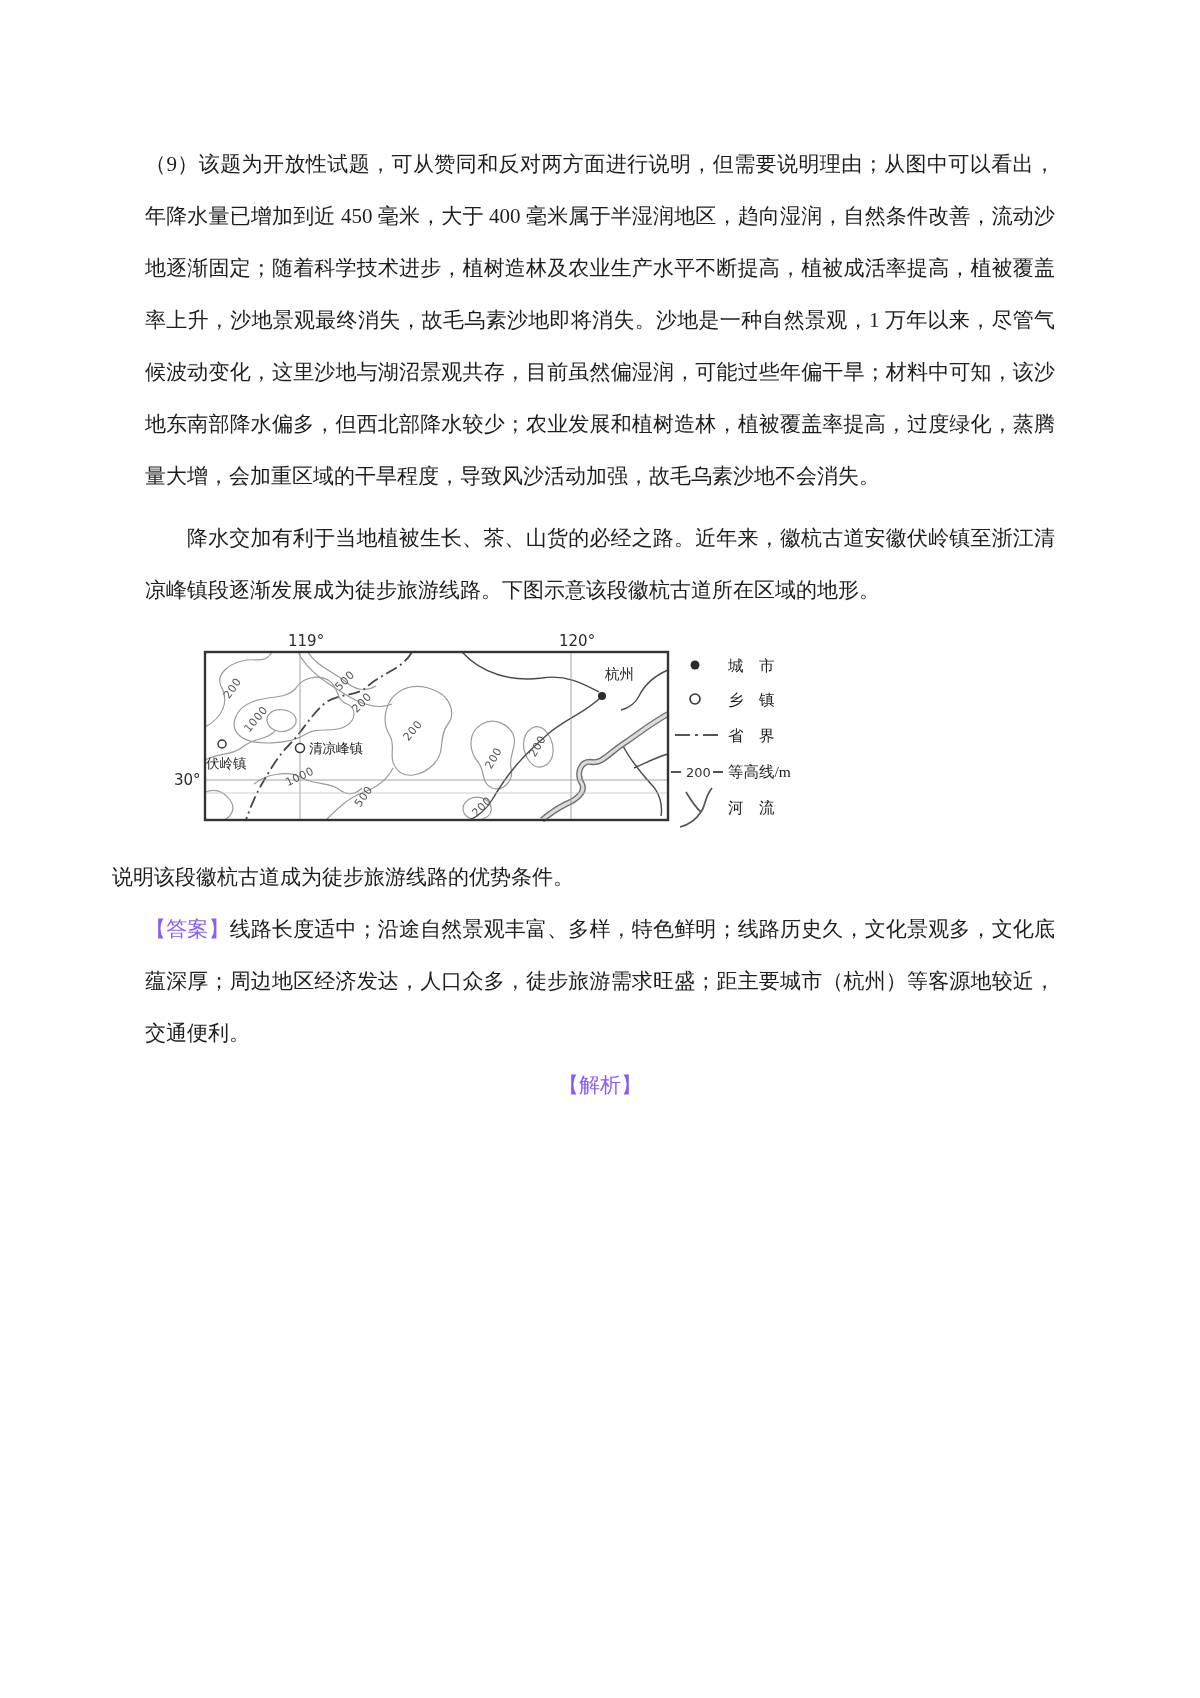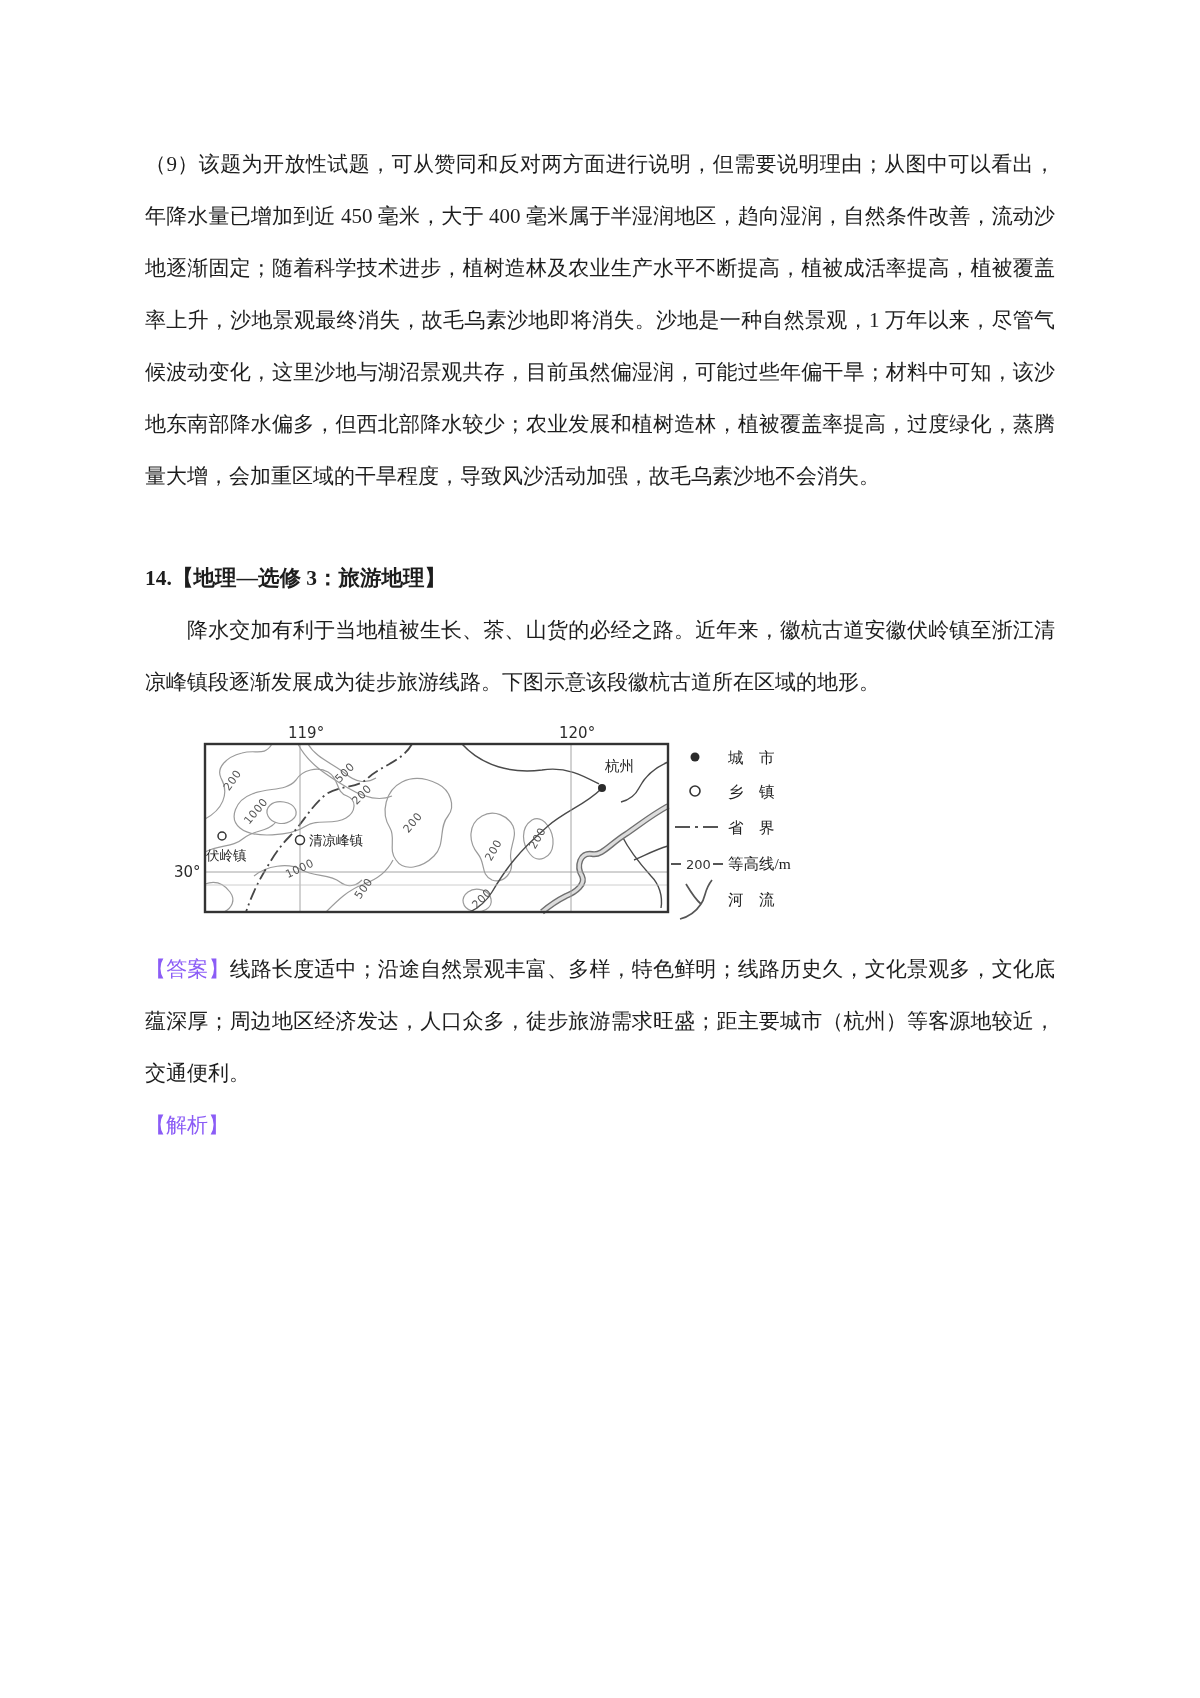--- a/index.html
+++ b/index.html
@@ -17,21 +17,21 @@
   .body-para { margin-bottom:10px; }
   .section-heading {
     margin-top:50px;
     font-size:21.5px; line-height:52px;
     text-align:left;
   }
   .intro-para { text-indent:2em; }
   .map-figure { margin:16px 0 14px 5px; line-height:0; }
   .question-line { margin-left:-33px; text-align:left; }
   .answer-para { text-align:justify; }
-  .analysis-para { text-align:left; }
+  .analysis-para { text-align:center; }
   .blue { color:#8b5cf6; }
 
   
   svg text { font-family:"Liberation Serif","DejaVu Serif",serif; }
   .map-border { fill:none; stroke:#333; stroke-width:2.4; }
   .graticule { stroke:#9a9a9a; stroke-width:0.9; fill:none; }
   .graticule-light { stroke:#c2c2c2; stroke-width:0.8; fill:none; }
   .contour { stroke:#9b9b9b; stroke-width:1.2; fill:none; }
   .boundary { stroke:#474747; stroke-width:1.8; fill:none; stroke-dasharray:12 4 2 4; }
   .darkline { stroke:#4a4a4a; stroke-width:1.4; fill:none; }
@@ -46,21 +46,20 @@
   .legend-line { stroke:#555; stroke-width:2; fill:none; }
   .legend-river { stroke:#555; stroke-width:1.7; fill:none; }
 </style>
 </head>
 <body>
 
 <div class="content">
 
   <p class="body-para">（9）该题为开放性试题，可从赞同和反对两方面进行说明，但需要说明理由；从图中可以看出，年降水量已增加到近 450 毫米，大于 400 毫米属于半湿润地区，趋向湿润，自然条件改善，流动沙地逐渐固定；随着科学技术进步，植树造林及农业生产水平不断提高，植被成活率提高，植被覆盖率上升，沙地景观最终消失，故毛乌素沙地即将消失。沙地是一种自然景观，1 万年以来，尽管气候波动变化，这里沙地与湖沼景观共存，目前虽然偏湿润，可能过些年偏干旱；材料中可知，该沙地东南部降水偏多，但西北部降水较少；农业发展和植树造林，植被覆盖率提高，过度绿化，蒸腾量大增，会加重区域的干旱程度，导致风沙活动加强，故毛乌素沙地不会消失。</p>
 
-  <h3 class="section-heading">14.【地理—选修 3：旅游地理】</h3>
 
   <p class="intro-para">降水交加有利于当地植被生长、茶、山货的必经之路。近年来，徽杭古道安徽伏岭镇至浙江清凉峰镇段逐渐发展成为徒步旅游线路。下图示意该段徽杭古道所在区域的地形。</p>
 
   <figure class="map-figure">
     <svg width="660" height="205" viewBox="0 0 660 205">
 
       <path class="contour" d="M55,95 C72,86 80,70 71,54 C66,44 76,33 92,29 C106,25 114,33 122,20"></path>
       <path class="contour" d="M55,128 C72,120 82,124 94,114 C104,106 118,108 126,98"></path>
       <path class="contour" d="M90,104 C78,94 86,76 102,70 C118,63 136,68 146,56 C152,46 168,42 178,48 C190,55 185,68 197,72 C207,76 206,88 196,94 C183,102 168,94 156,102 C141,112 103,115 90,104 Z"></path>
       <path class="contour" d="M118,92 C114,84 122,76 134,78 C146,80 150,90 142,96 C134,102 122,100 118,92 Z"></path>
@@ -128,20 +127,21 @@
         <text class="legend-value" x="536" y="145">200</text>
         <path class="legend-line" d="M563,140 h10"></path>
         <text class="legend-label" x="578" y="145">等高线/m</text>
 
         <path class="legend-river" d="M536,160 C542,170 546,176 551,180 M562,156 C554,166 556,173 551,180 M551,180 C545,189 538,193 530,195"></path>
         <text class="legend-label" x="578" y="181">河　流</text>
       </g>
     </svg>
   </figure>
 
+  <p class="question-line">说明该段徽杭古道成为徒步旅游线路的优势条件。</p>
 
   <p class="answer-para">
     <span class="blue">【答案】</span><span>线路长度适中；沿途自然景观丰富、多样，特色鲜明；线路历史久，文化景观多，文化底蕴深厚；周边地区经济发达，人口众多，徒步旅游需求旺盛；距主要城市（杭州）等客源地较近，交通便利。</span>
   </p>
 
   <p class="analysis-para">
     <span class="blue">【解析】</span>
   </p>
 
 </div>

